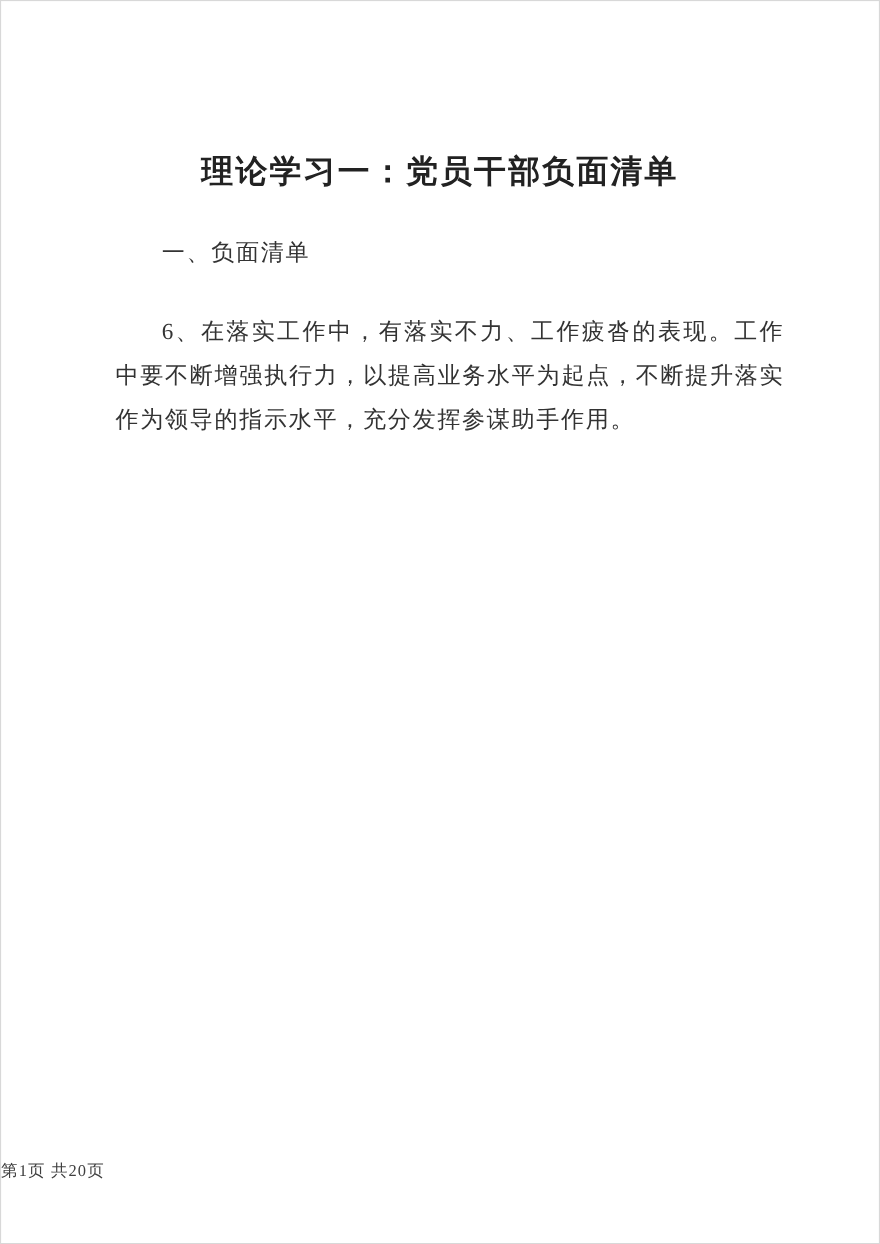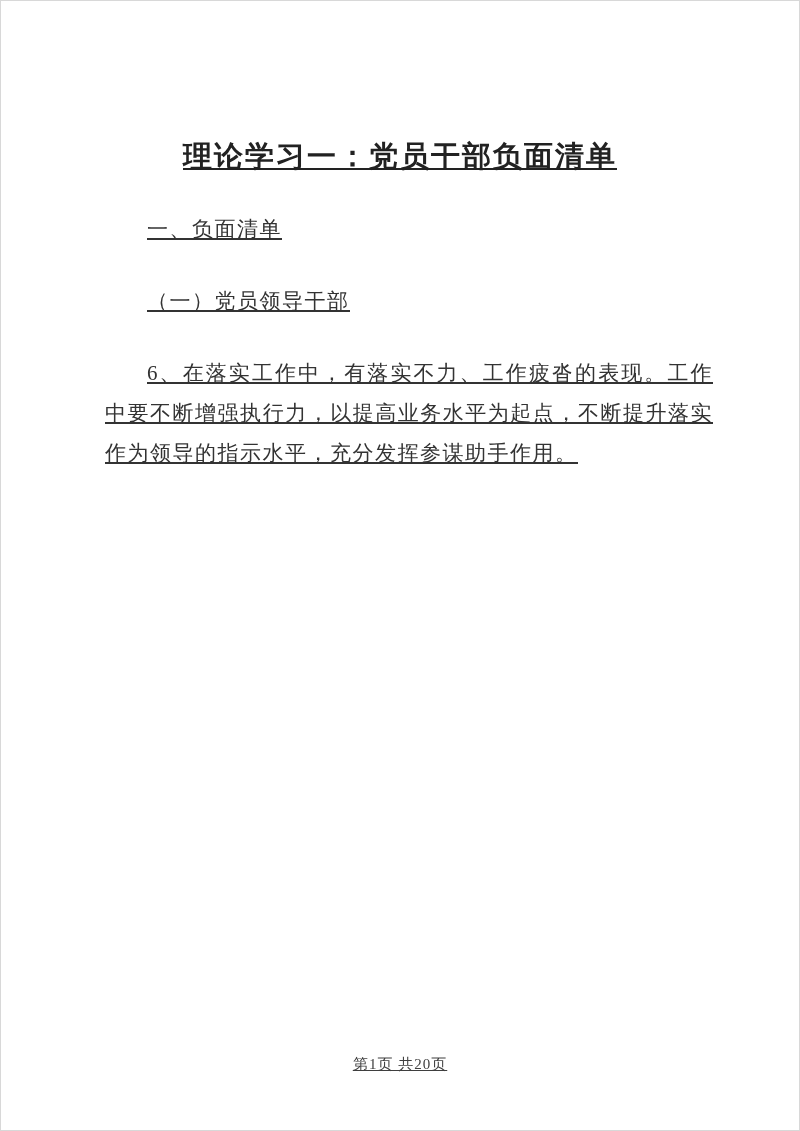--- a/index.html
+++ b/index.html
@@ -1,15 +1,15 @@
 <!DOCTYPE html>
 <html><head>
 <meta charset="utf-8">
 <style>
-  * { margin: 0; padding: 0; box-sizing: border-box; text-decoration: underline; }
+  * { margin: 0; padding: 0; box-sizing: border-box; }
   html, body { background: #ffffff; }
   body { width: 800px; }
   .page {
     width: 800px;
     height: 1131px;
     background: #ffffff;
     border: 1px solid #d8d8d8;
     position: relative;
     overflow: hidden;
     font-family: "Liberation Serif", "DejaVu Serif", serif;
@@ -33,36 +33,35 @@
   }
   .doc-content p {
     text-indent: 2em;
     margin-top: 32px;
   }
   .page-footer {
     position: absolute;
     left: 0;
     right: 0;
     bottom: 56px;
-    text-align: center;
+    text-align: left;
     font-size: 15px;
     color: #3f3f3f;
     letter-spacing: 1px;
   }
 </style>
 </head>
 <body>
 
 <div class="page">
 
   <h1 class="doc-title">理论学习一：党员干部负面清单</h1>
 
   <div class="doc-content">
     <p>一、负面清单</p>
-    <p>（一）党员领导干部</p>
     <p>6、在落实工作中，有落实不力、工作疲沓的表现。工作中要不断增强执行力，以提高业务水平为起点，不断提升落实作为领导的指示水平，充分发挥参谋助手作用。</p>
   </div>
 
   <div class="page-footer">
     <span>第1页 共20页</span>
   </div>
 
 </div>
 
 </body></html>

